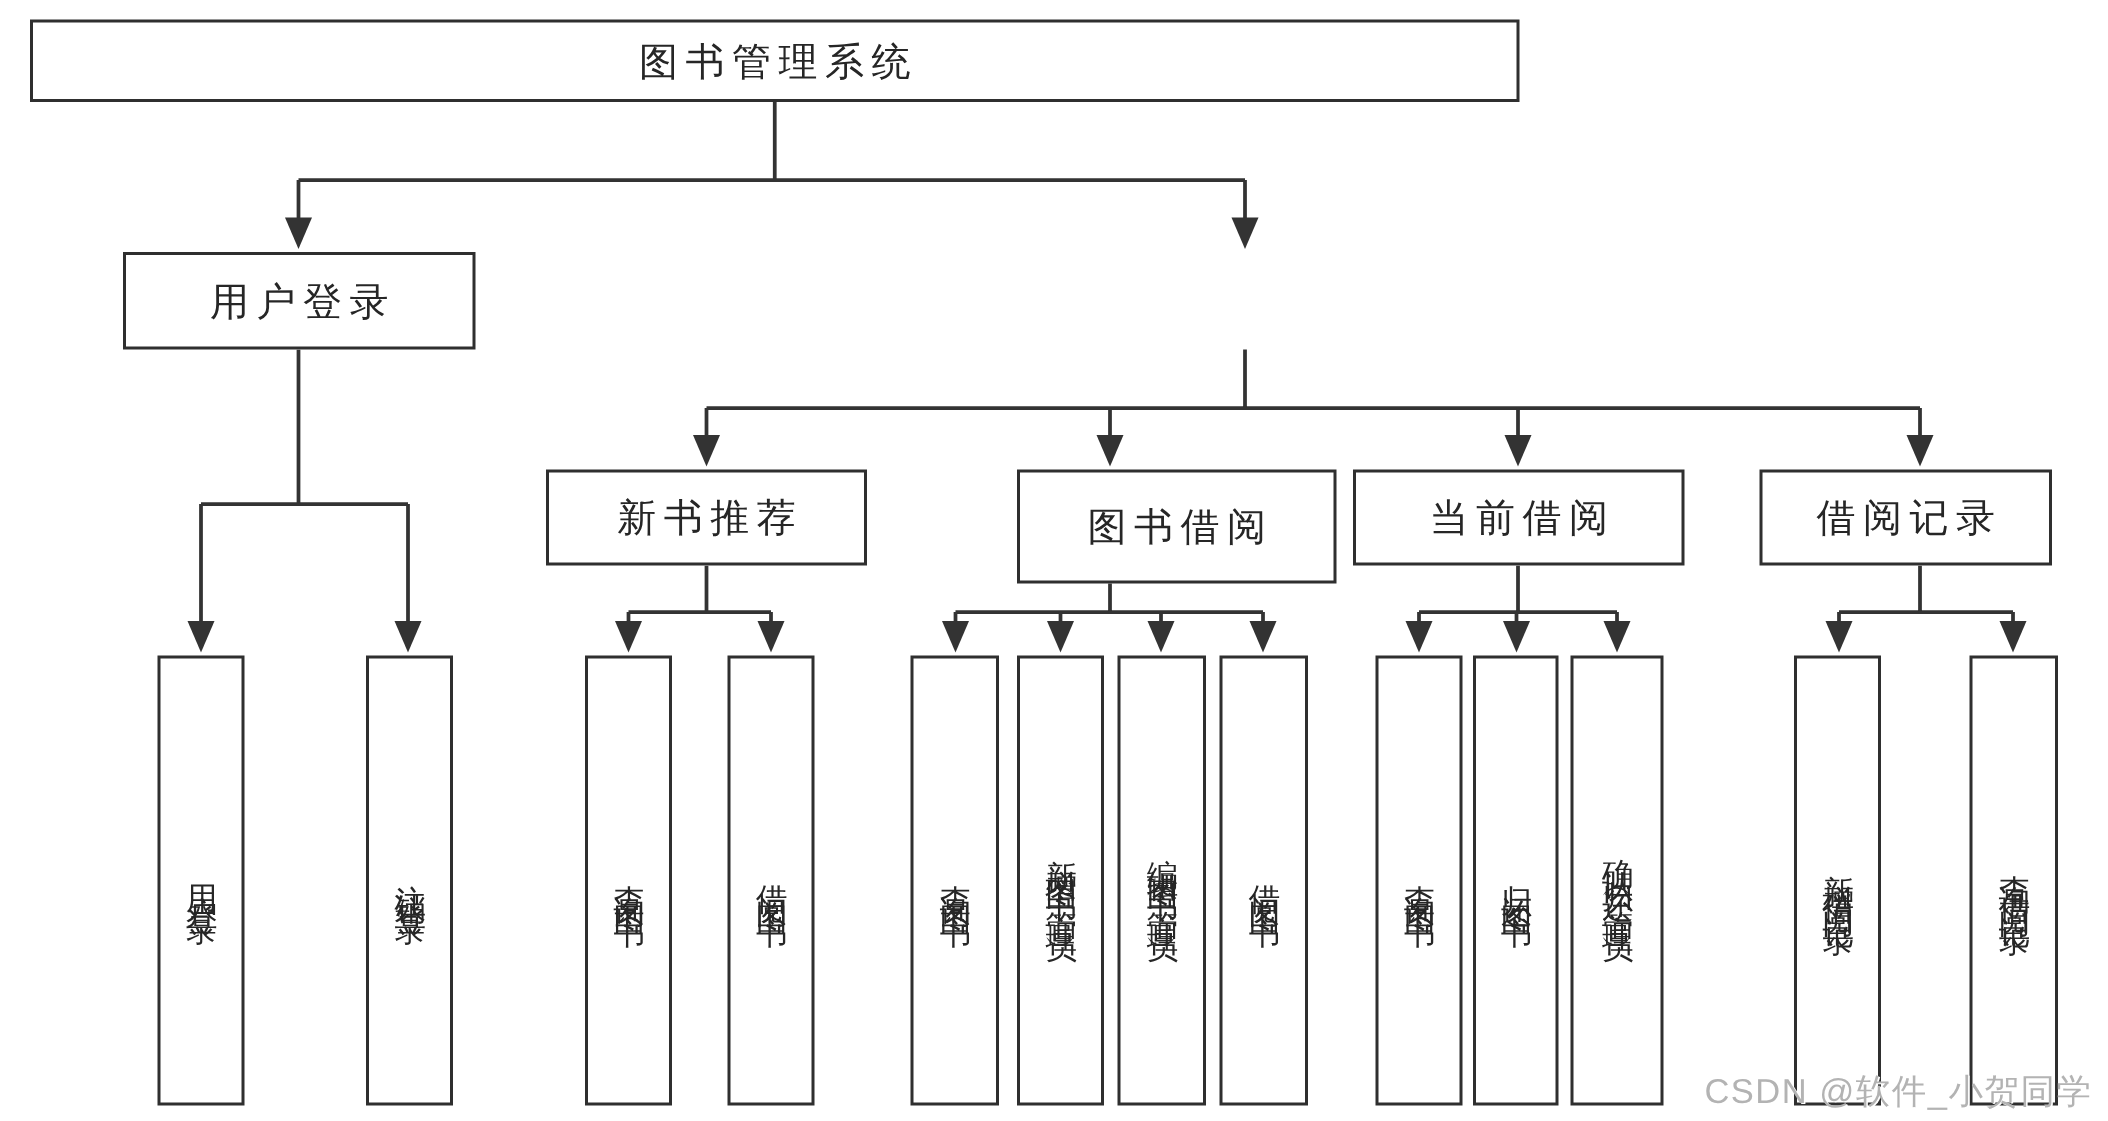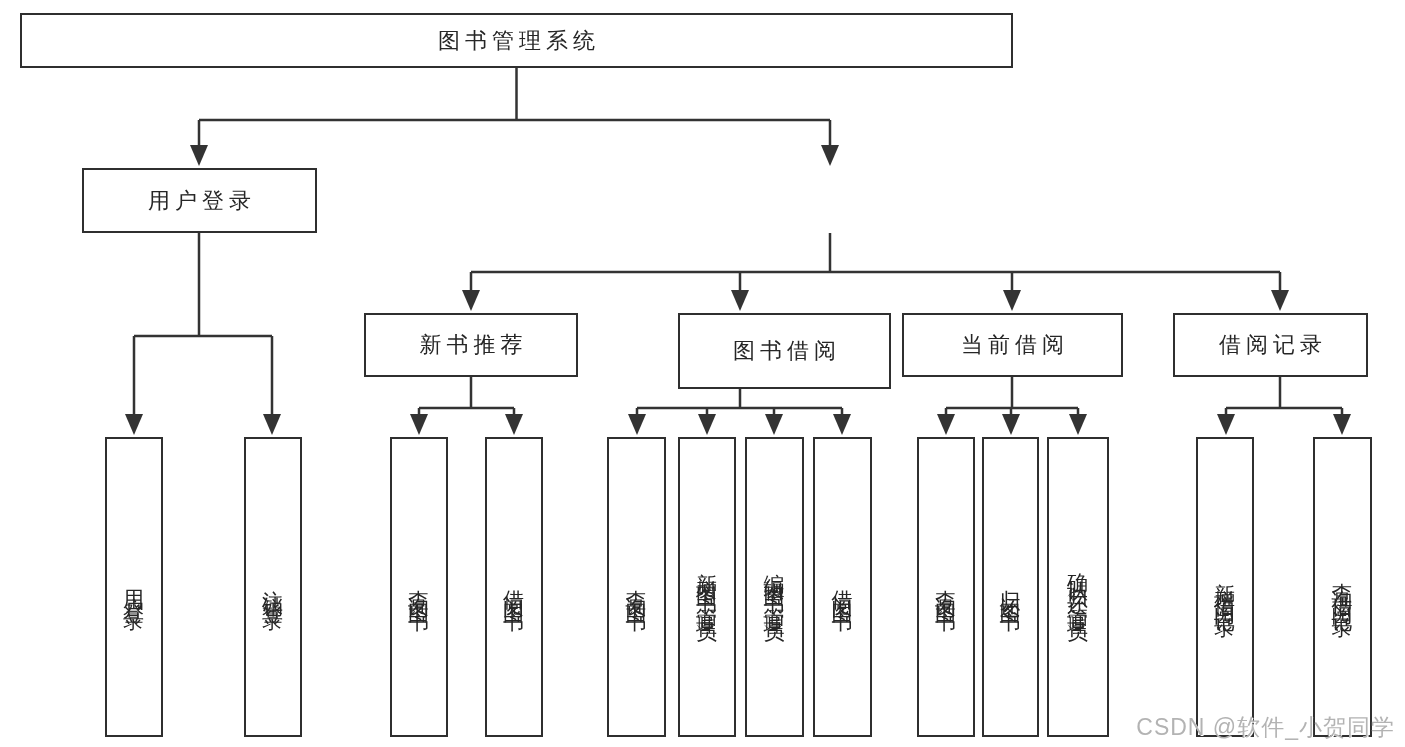--- a/index.html
+++ b/index.html
@@ -25,21 +25,21 @@
     position: absolute;
     box-sizing: border-box;
     border: 2px solid #2f2f2f;
     background: #ffffff;
     display: flex;
     align-items: center;
     justify-content: center;
     color: #262626;
   }
   .hlabel {
-    font-size: 22px;
+    font-size: 26px;
     letter-spacing: 5px;
     text-indent: 5px;
     white-space: nowrap;
     line-height: 1;
   }
   .leaf .vlabel {
     writing-mode: vertical-rl;
     text-orientation: mixed;
     font-size: 21px;
     letter-spacing: 7px;

